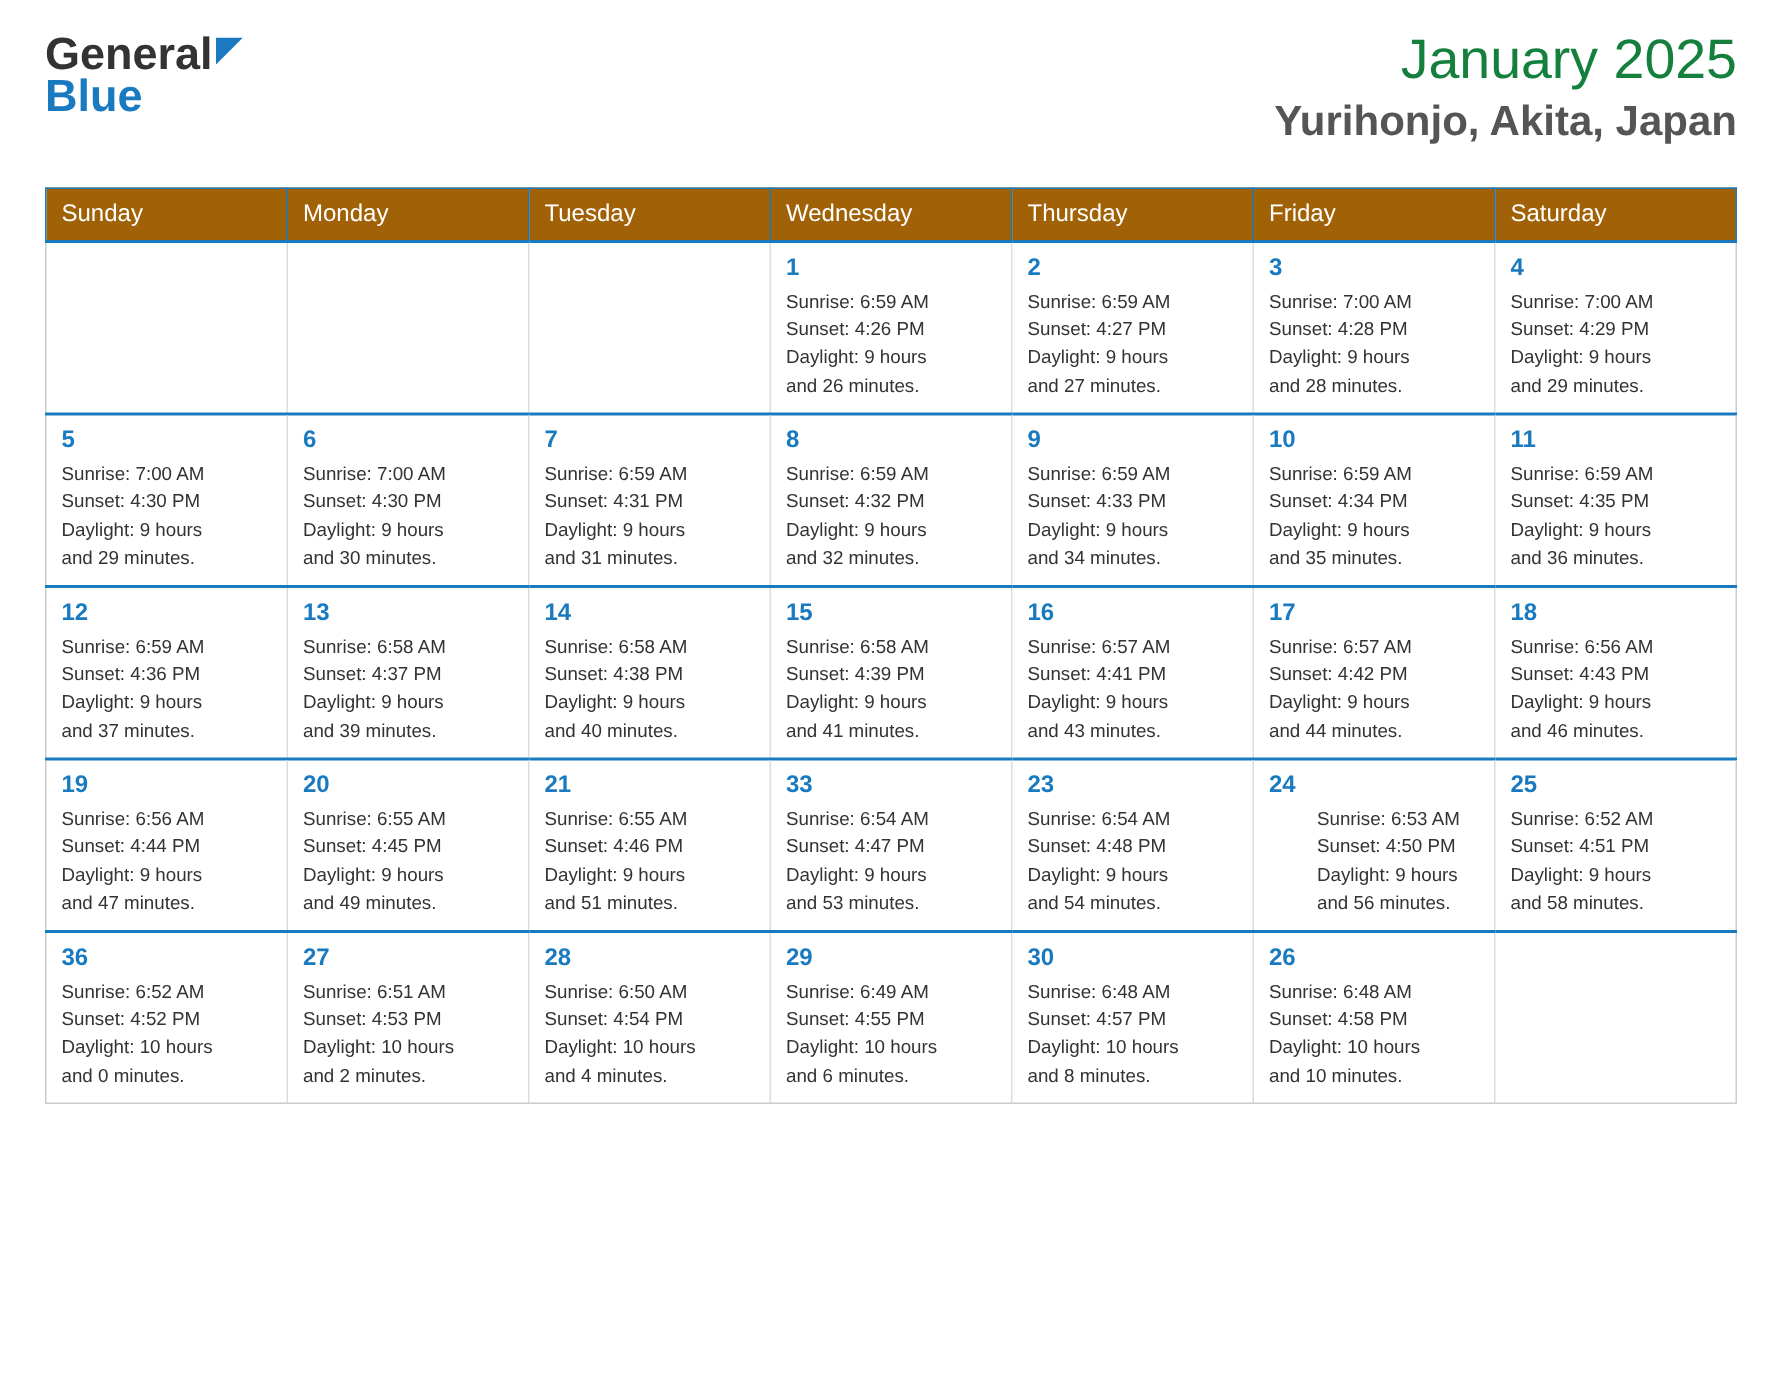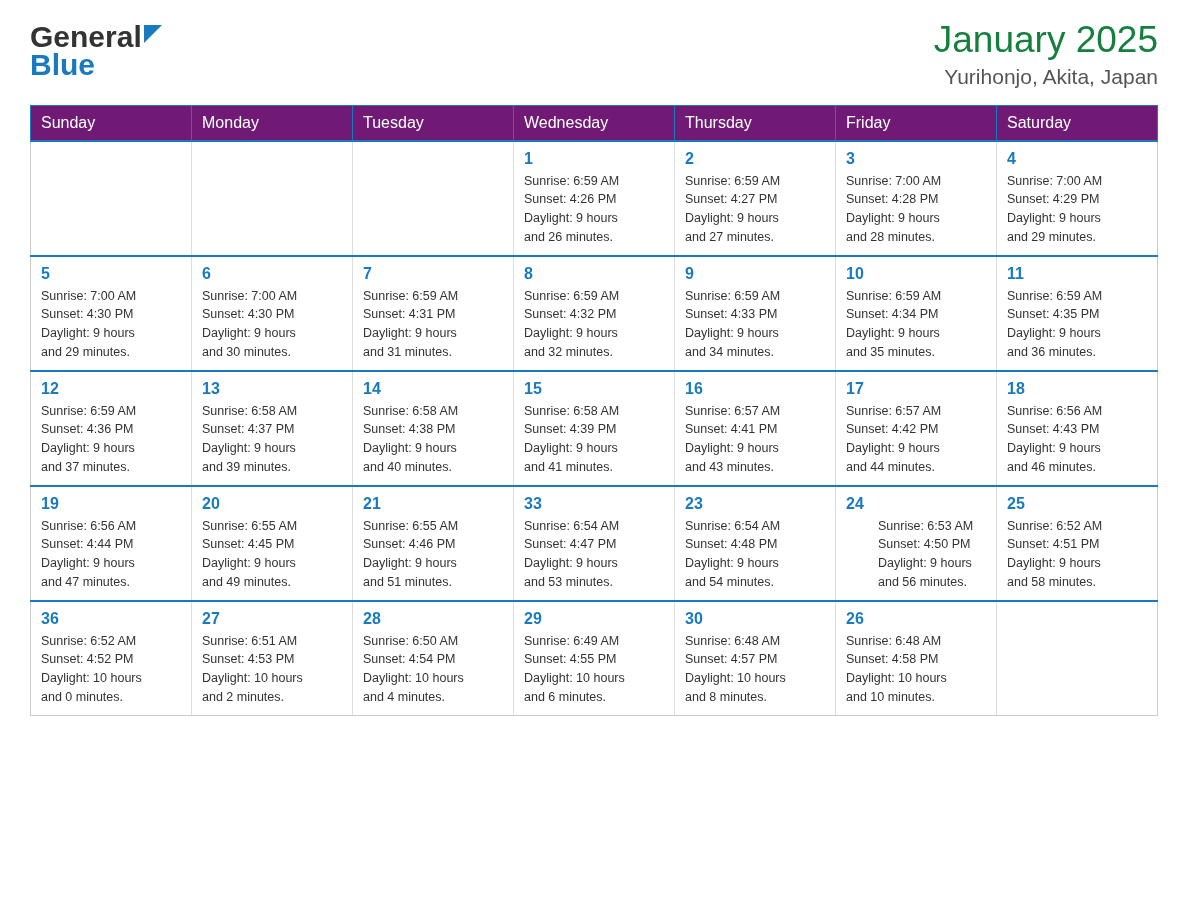--- a/index.html
+++ b/index.html
@@ -8,51 +8,52 @@
       background: #fff;
       color: #333;
       padding: 20px 30px;
       width: 1188px;
       min-height: 918px;
     }
     .header {
       display: flex;
       justify-content: space-between;
       align-items: flex-start;
-      margin-bottom: 16px;
+      margin-bottom: 28px;
     }
     .logo {
       display: flex;
       flex-direction: column;
       align-items: flex-start;
     }
     .logo-row {
       display: flex;
       align-items: center;
     }
     .title-block {
       text-align: right;
     }
     .month-title {
       font-size: 37px;
       font-weight: normal;
       color: #15803d;
       line-height: 1.1;
     }
     .location {
-      font-size: 21px;
+      font-size: 28px;
       color: #555;
       margin-top: 4px;
+      font-weight: bold;
     }
     .calendar {
       width: 100%;
       border-collapse: collapse;
     }
     .calendar th {
-      background-color: #701a75;
+      background-color: #a16207;
       color: #fff;
       text-align: left;
       padding: 8px 10px;
       font-size: 16px;
       font-weight: normal;
       border: 1px solid #1a7abf;
     }
     .calendar td {
       vertical-align: top;
       padding: 8px 10px;

